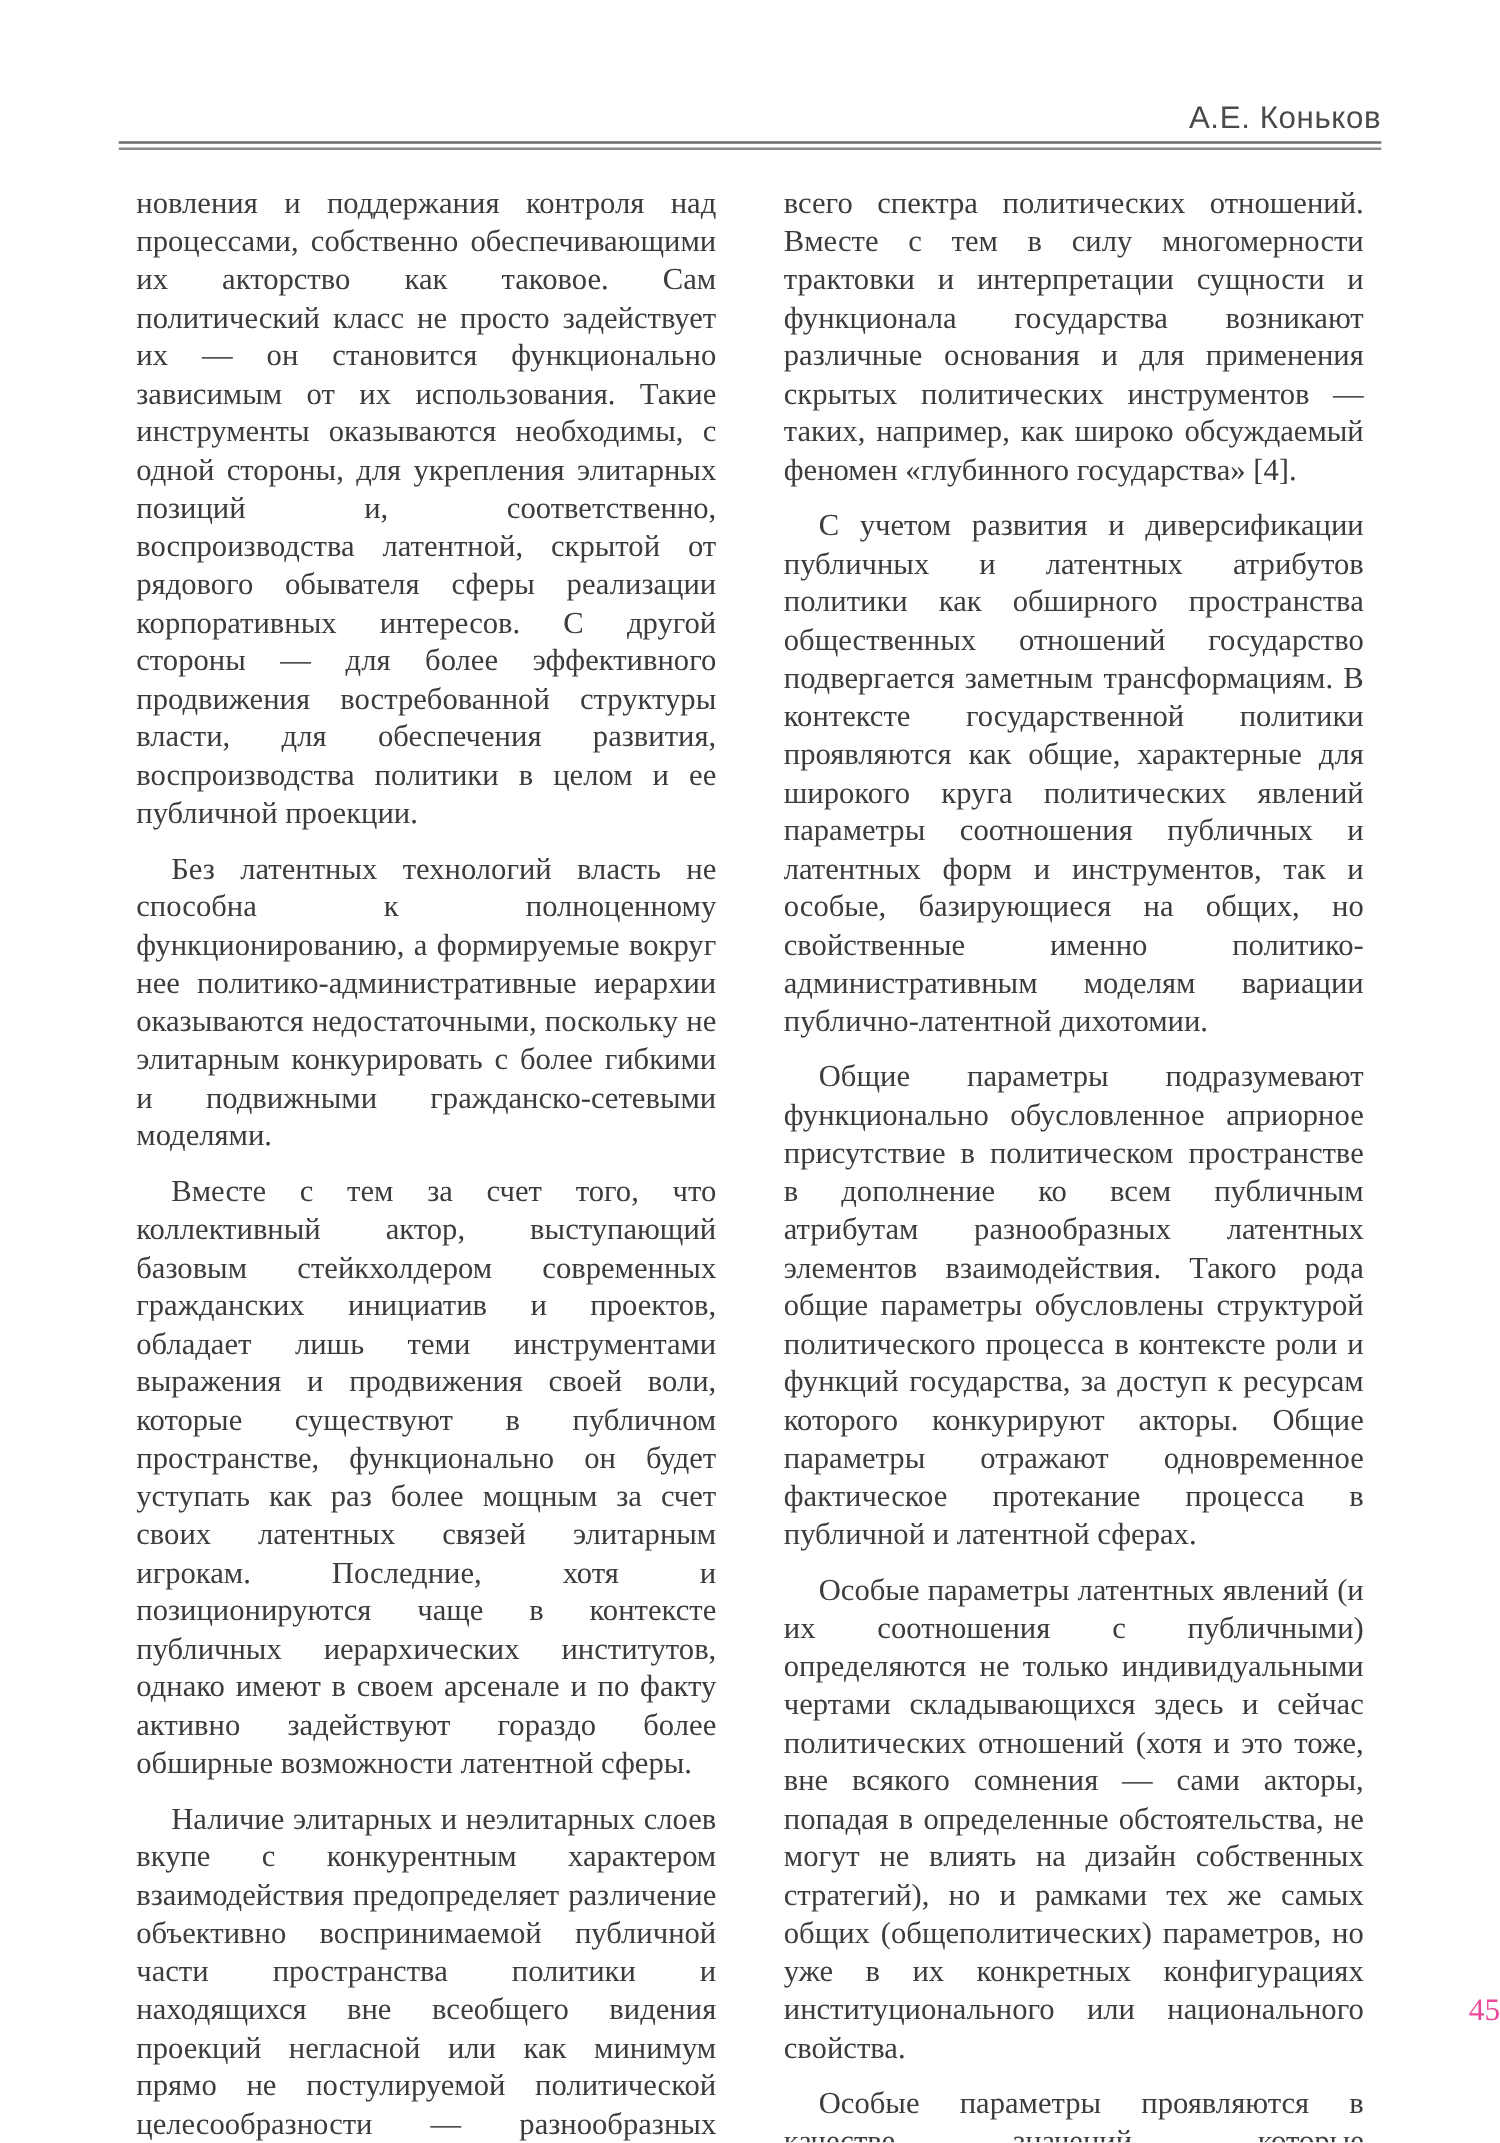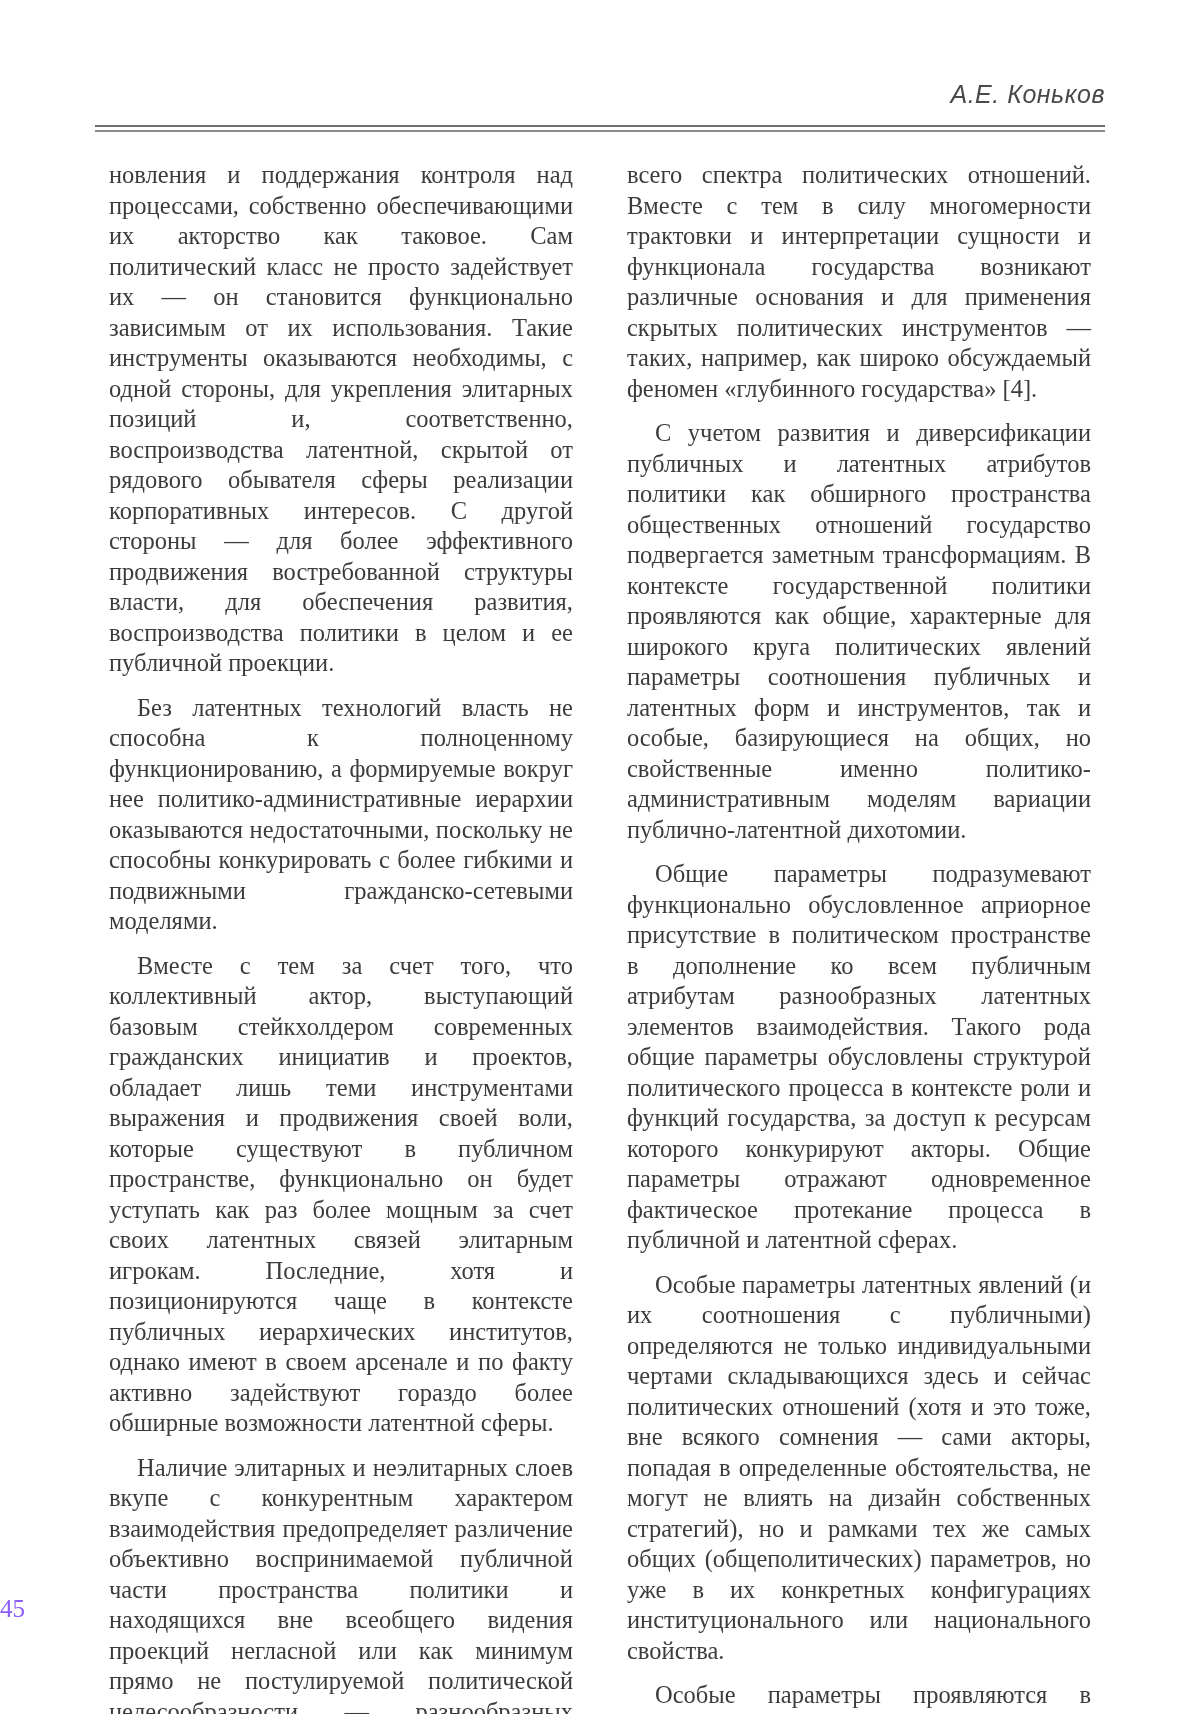--- a/index.html
+++ b/index.html
@@ -15,25 +15,24 @@
     font-family: "Liberation Serif", serif;
     overflow: hidden;
   }
   .header {
     margin: 0 95px;
     padding-top: 80px;
   }
   .author {
     text-align: right;
     font-family: "Liberation Sans", sans-serif;
-    font-style: italic;
     font-size: 25px;
     color: #4a4a4a;
     letter-spacing: 0.5px;
-    padding-bottom: 17px;
+    padding-bottom: 5px;
     line-height: 28px;
   }
   .rule {
     height: 3px;
     border-top: 2.5px solid #6e6e6e;
     border-bottom: 2px solid #8a8a8a;
   }
   .content {
     display: flex;
     gap: 26px;
@@ -52,39 +51,39 @@
     text-indent: 28px;
   }
   .column p.no-indent {
     text-indent: 0;
   }
   .footer {
     position: absolute;
     top: 1594px;
     left: 0;
     right: 0;
-    text-align: left;
+    text-align: right;
     font-size: 25px;
-    color: #8b5cf6;
+    color: #ec4899;
     line-height: 30px;
   }
 </style>
 </head>
 <body>
 
 <div class="page">
   <div class="header">
     <div class="author">А.Е. Коньков</div>
     <div class="rule"></div>
   </div>
 
   <div class="content">
     <div class="column" id="col-left">
         <p class="no-indent">новления и поддержания контроля над процессами, собственно обеспечивающими их акторство как таковое. Сам политический класс не просто задействует их — он становится функционально зависимым от их использования. Такие инструменты оказываются необходимы, с одной стороны, для укрепления элитарных позиций и, соответственно, воспроизводства латентной, скрытой от рядового обывателя сферы реализации корпоративных интересов. С другой стороны — для более эффективного продвижения востребованной структуры власти, для обеспечения развития, воспроизводства политики в целом и ее публичной проекции.</p>
-        <p>Без латентных технологий власть не способна к полноценному функционированию, а формируемые вокруг нее политико-административные иерархии оказываются недостаточными, поскольку не способны конкурировать с более гибкими и подвижными гражданско-сетевыми моделями.</p>
+        <p>Без латентных технологий власть не способна к полноценному функционированию, а формируемые вокруг нее политико-административные иерархии оказываются недостаточными, поскольку не элитарным конкурировать с более гибкими и подвижными гражданско-сетевыми моделями.</p>
         <p>Вместе с тем за счет того, что коллективный актор, выступающий базовым стейкхолдером современных гражданских инициатив и проектов, обладает лишь теми инструментами выражения и продвижения своей воли, которые существуют в публичном пространстве, функционально он будет уступать как раз более мощным за счет своих латентных связей элитарным игрокам. Последние, хотя и позиционируются чаще в контексте публичных иерархических институтов, однако имеют в своем арсенале и по факту активно задействуют гораздо более обширные возможности латентной сферы.</p>
         <p>Наличие элитарных и неэлитарных слоев вкупе с конкурентным характером взаимодействия предопределяет различение объективно воспринимаемой публичной части пространства политики и находящихся вне всеобщего видения проекций негласной или как минимум прямо не постулируемой политической целесообразности — разнообразных замыслов, целей и установок, договоренностей, обязательств взаимной поддержки и покровительства и проч. То есть политика состоит из прямо выраженных акций — тех, что артикулируются, открыто и публично осуществляются,— и явлений скрытых, де-факто определяющих, функционально обуславливающих взаимодействие акторов, однако специальным образом не фиксирующихся в общественно-политическом сознании и остающихся по сути своей латентными на фоне основной массы политических форматов.</p>
       </div>
     <div class="column" id="col-right">
         <p class="no-indent">всего спектра политических отношений. Вместе с тем в силу многомерности трактовки и интерпретации сущности и функционала государства возникают различные основания и для применения скрытых политических инструментов — таких, например, как широко обсуждаемый феномен «глубинного государства» [4].</p>
         <p>С учетом развития и диверсификации публичных и латентных атрибутов политики как обширного пространства общественных отношений государство подвергается заметным трансформациям. В контексте государственной политики проявляются как общие, характерные для широкого круга политических явлений параметры соотношения публичных и латентных форм и инструментов, так и особые, базирующиеся на общих, но свойственные именно политико-административным моделям вариации публично-латентной дихотомии.</p>
         <p>Общие параметры подразумевают функционально обусловленное априорное присутствие в политическом пространстве в дополнение ко всем публичным атрибутам разнообразных латентных элементов взаимодействия. Такого рода общие параметры обусловлены структурой политического процесса в контексте роли и функций государства, за доступ к ресурсам которого конкурируют акторы. Общие параметры отражают одновременное фактическое протекание процесса в публичной и латентной сферах.</p>
         <p>Особые параметры латентных явлений (и их соотношения с публичными) определяются не только индивидуальными чертами складывающихся здесь и сейчас политических отношений (хотя и это тоже, вне всякого сомнения — сами акторы, попадая в определенные обстоятельства, не могут не влиять на дизайн собственных стратегий), но и рамками тех же самых общих (общеполитических) параметров, но уже в их конкретных конфигурациях институционального или национального свойства.</p>
         <p>Особые параметры проявляются в качестве значений, которые общеполитические параметры приобретают в текущих процессуальных обстоятельствах. Особость в данном случае представляет собой, по сути, отдельный кластер, образующийся при сочетании этих значений и отражающий специфику латентной функциональности в различных структурных элементах государства и государственной политики.</p>
       </div>

